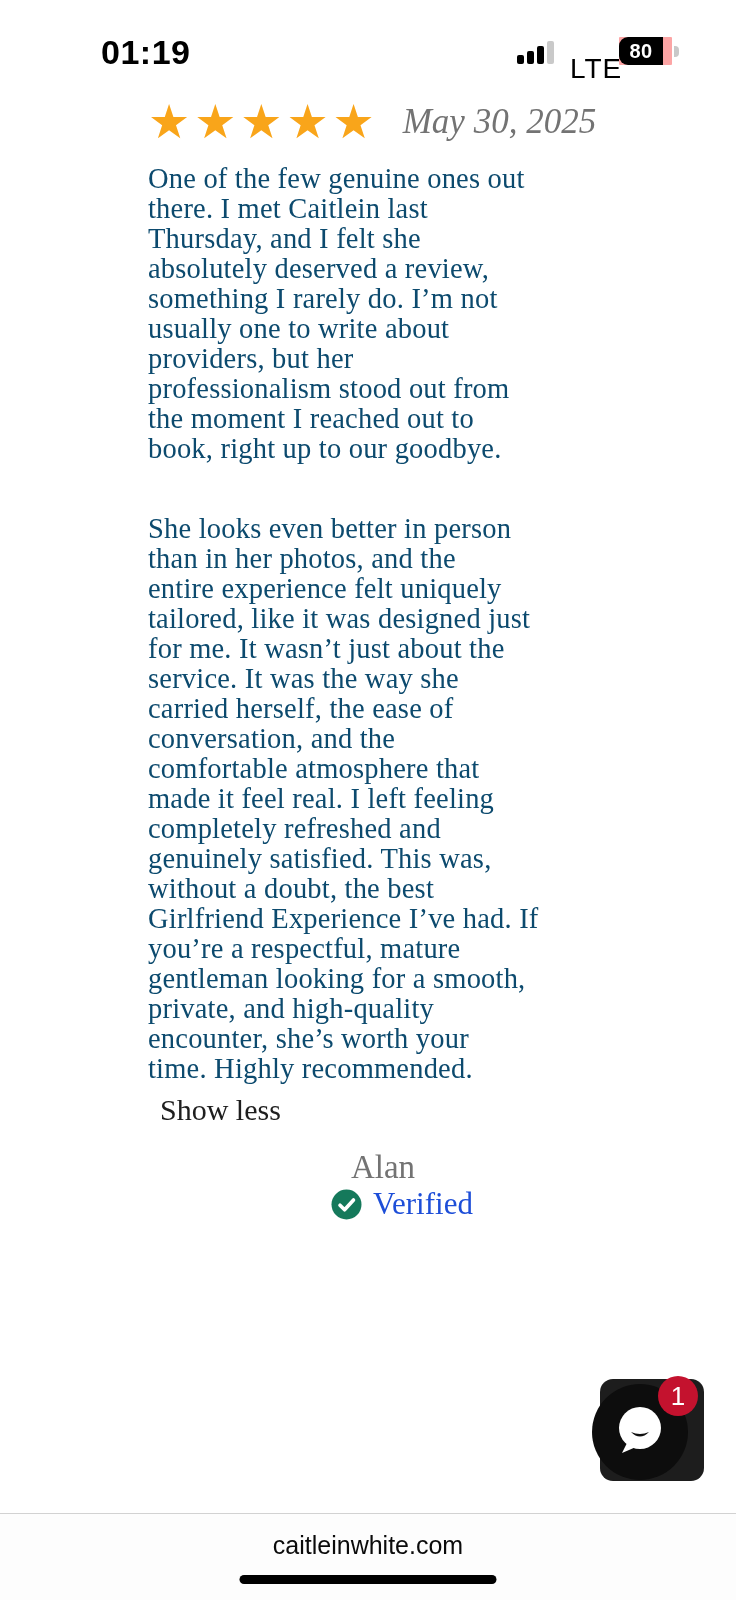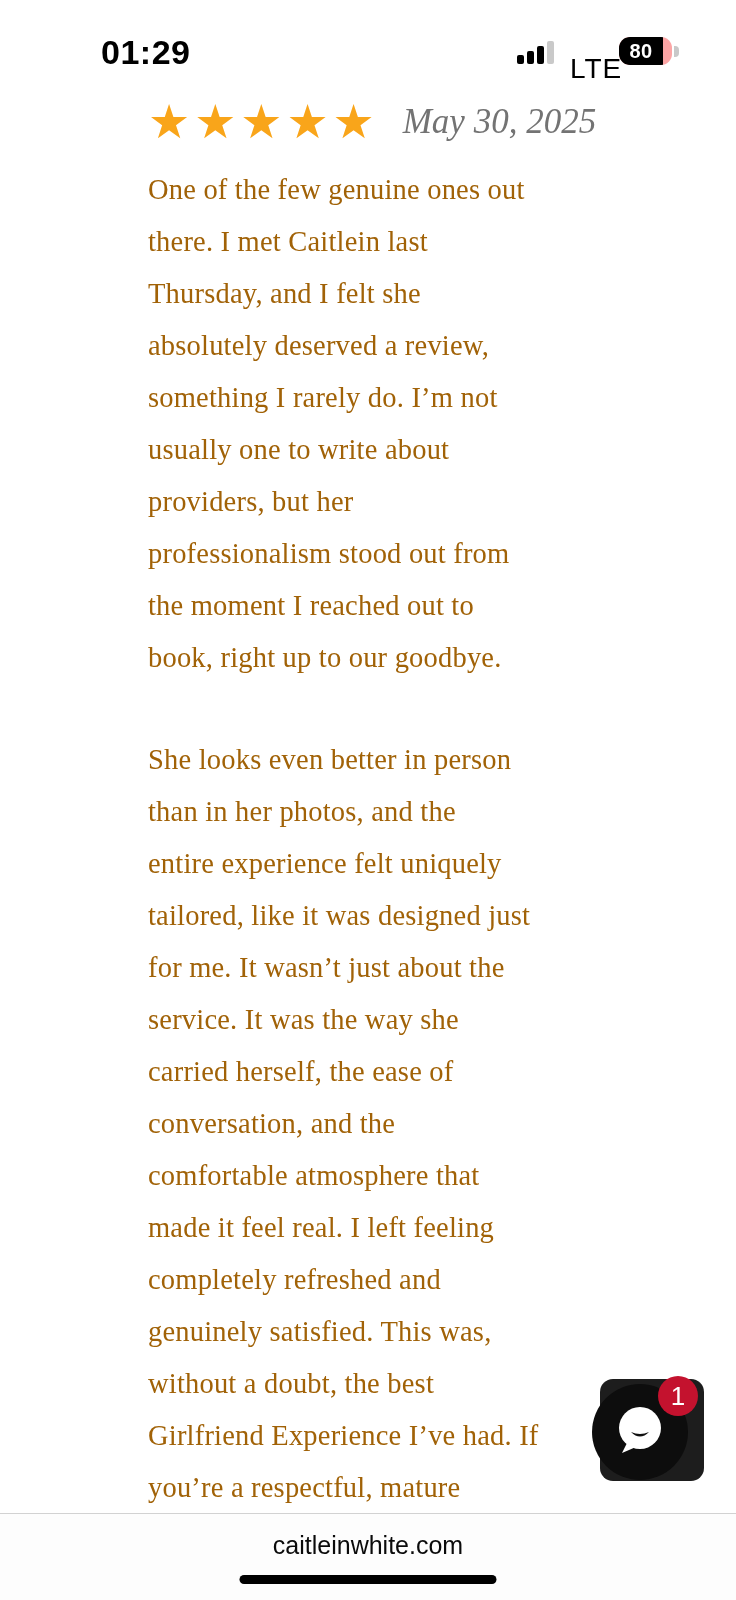--- a/index.html
+++ b/index.html
@@ -8,35 +8,35 @@
 
   
   .status-time{position:absolute;left:101px;top:33px;font:700 34px "Liberation Sans",sans-serif;
                color:#000;letter-spacing:.5px;}
   .signal{position:absolute;left:517px;top:40px;display:flex;align-items:flex-end;gap:3px;height:24px;}
   .signal .bar{width:7px;border-radius:2px;background:#000;}
   .signal .b1{height:9px}.signal .b2{height:13px}.signal .b3{height:18px}
   .signal .b4{height:23px;background:#c9c9c9;}
   .lte{position:absolute;left:570px;top:36px;font:400 28px "Liberation Sans",sans-serif;color:#000;
        letter-spacing:1px;margin-top:17px;}
-  .battery{position:absolute;left:619px;top:37px;width:53px;height:28px;border-radius:11px;
+  .battery{position:absolute;left:619px;top:37px;width:53px;height:28px;border-radius:1px;
            background:#fca5a5;overflow:hidden;}
   .battery-fill{position:absolute;left:0;top:0;width:44px;height:28px;background:#000;
                 border-radius:9px 0 0 9px;display:flex;align-items:center;justify-content:center;}
   .battery-fill span{font:700 20px "Liberation Sans",sans-serif;color:#fff;letter-spacing:.5px;}
   .battery-cap{position:absolute;left:674px;top:46px;width:5px;height:11px;background:#c9c9c9;
                border-radius:0 4px 4px 0;}
 
   
   .review{position:absolute;left:148px;top:94px;width:470px;}
   .rating-row{display:flex;align-items:center;height:56px;}
   .stars{font-family:"DejaVu Sans",sans-serif;font-size:47px;line-height:50px;color:#F9A51A;
          letter-spacing:4px;white-space:nowrap;}
   .review-date{font-style:italic;font-size:35px;color:#737373;margin-left:24px;white-space:nowrap;}
-  .para{margin:0;font-size:28.5px;line-height:52px;color:#a16207;white-space:pre;letter-spacing:.2px;}
+  .para{margin:0;font-size:28.5px;line-height:30px;color:#0c4a6e;white-space:pre;letter-spacing:.2px;}
   .para.p1{margin-top:14px;}
   .para.p2{margin-top:50px;}
   .show-less{margin-top:9px;margin-left:12px;font-size:30px;color:#1e1e1e;cursor:pointer;
              width:fit-content;}
   .author-row{margin-top:22px;display:flex;align-items:center;flex-direction:column;}
   .author-name{font-size:33px;color:#737373;}
   .verified{display:flex;align-items:center;margin-left:38px;}
   .verified svg{display:block;}
   .verified-label{font-size:31px;color:#1d4ed8;margin-left:11px;}
 
@@ -56,21 +56,21 @@
               border-top:1px solid #d2d2d2;box-sizing:border-box;}
   .url-text{margin-top:17px;text-align:center;font:400 25px "Liberation Sans",sans-serif;color:#0b0b0b;}
   .home-indicator{position:absolute;left:50%;transform:translateX(-50%);top:61px;width:257px;
                   height:9px;border-radius:5px;background:#000;}
 </style>
 </head>
 <body>
 
 <div class="screen">
 
-  <div class="status-time">01:29</div>
+  <div class="status-time">01:19</div>
   <div class="signal">
     <div class="bar b1"></div>
     <div class="bar b2"></div>
     <div class="bar b3"></div>
     <div class="bar b4"></div>
   </div>
   <div class="lte">LTE</div>
   <div class="battery">
     <div class="battery-fill">
       <span>80</span>

